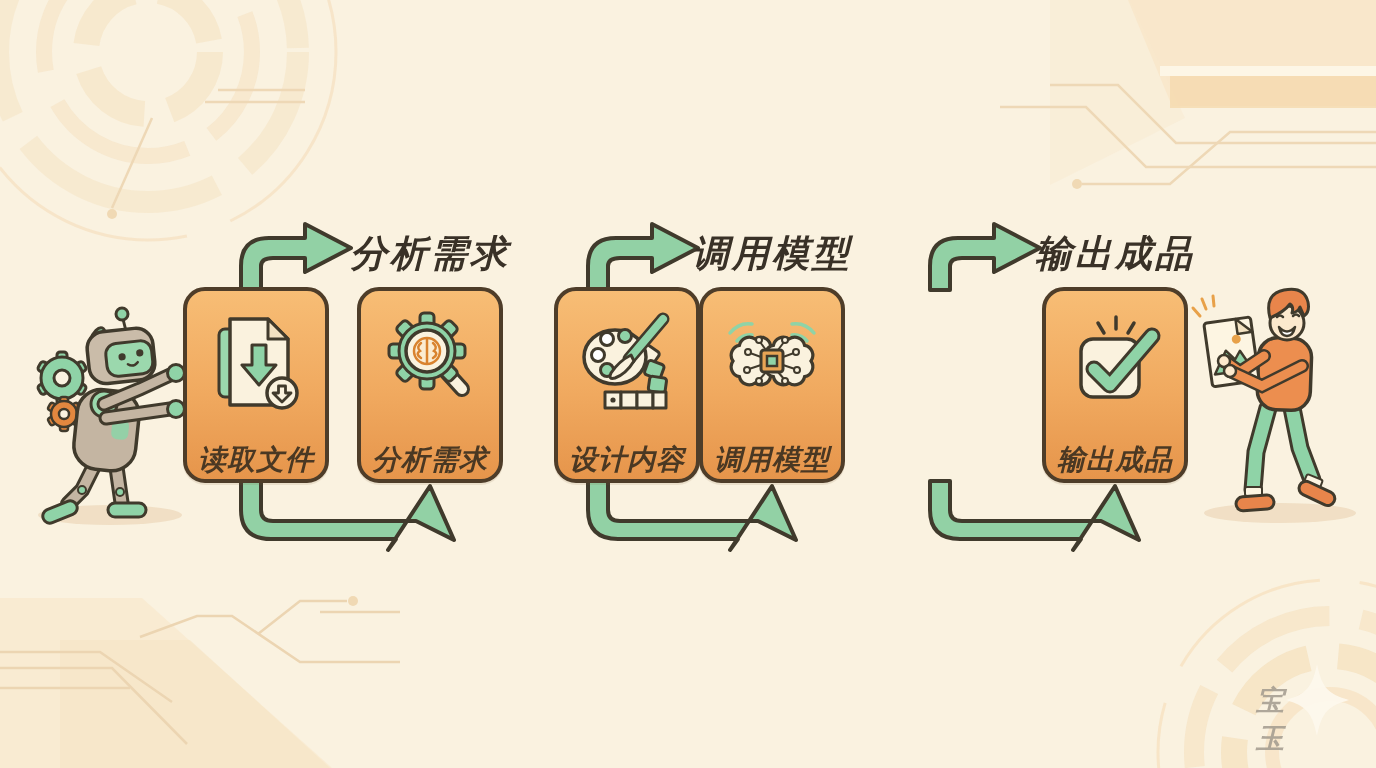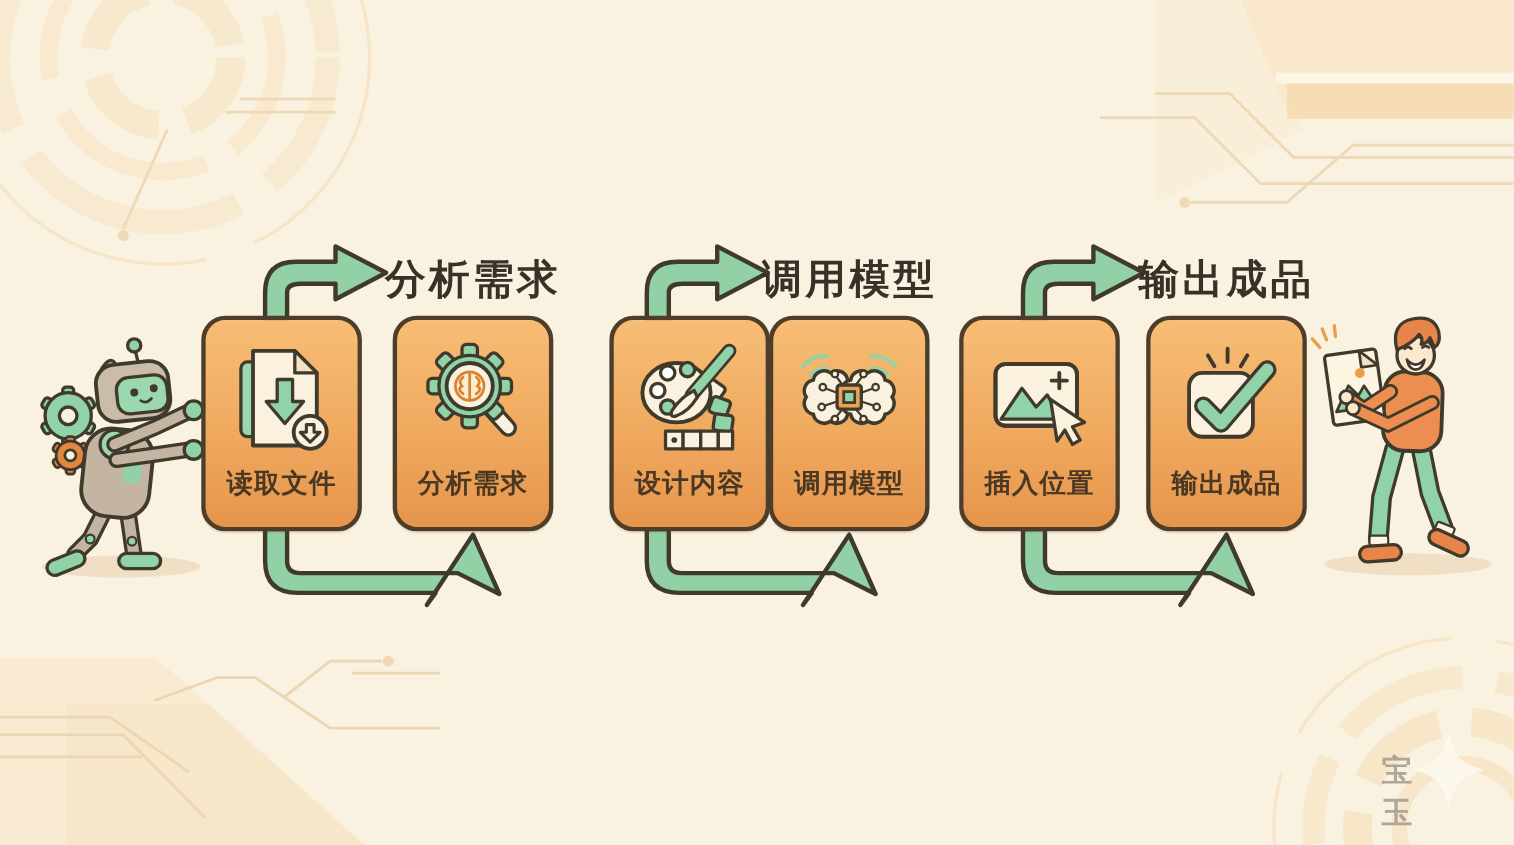--- a/index.html
+++ b/index.html
@@ -2,34 +2,34 @@
 <html><head>
 <meta charset="utf-8">
 <style>
   html,body{margin:0;padding:0;}
   body{
     width:1376px;height:768px;overflow:hidden;
     background:#faf2e0;
     font-family:"DejaVu Sans","Liberation Sans",sans-serif;
     position:relative;
   }
-  #canvas{position:absolute;inset:0;width:1164px;height:768px;}
+  #canvas{position:absolute;inset:0;width:1164px;height:768px;font-style:italic;}
   .layer{position:absolute;left:0;top:0;pointer-events:none;}
   .stage-card{
     position:absolute;top:287px;width:146px;height:196px;box-sizing:border-box;
     border:4px solid #4e3d29;border-radius:22px;
     background:linear-gradient(180deg,#f7bd75 0%,#f0a95f 55%,#e6954b 100%);
     display:flex;flex-direction:column;align-items:center;justify-content:flex-start;
     box-shadow:0 2px 0 rgba(120,90,50,.12);
   }
   .card-icon{width:100px;height:118px;margin-top:14px;display:flex;align-items:center;justify-content:center;}
   .card-icon svg{width:100px;height:110px;}
   .card-label{
-    font-size:24px;font-weight:700;color:#4a3823;letter-spacing:1px;
-    margin-top:0;white-space:nowrap;
+    font-size:28px;font-weight:700;color:#4a3823;letter-spacing:1px;
+    margin-top:18px;white-space:nowrap;
   }
   .flow-label{
     position:absolute;top:229px;width:240px;text-align:center;
     font-size:37px;font-weight:700;color:#393127;letter-spacing:3px;white-space:nowrap;
   }
   .watermark{
     position:absolute;left:1256px;top:682px;
     font-size:28px;font-weight:600;color:#a29a8e;opacity:.85;letter-spacing:8px;
   }
 </style>
@@ -308,32 +308,20 @@
           <line x1="56" y1="63" x2="62" y2="70"></line>
             <circle cx="63" cy="72" r="3"></circle>
         </g>
         <rect x="39" y="41" width="22" height="22" rx="3" fill="#e8a455" stroke="#403a2c" stroke-width="3"></rect>
         <rect x="45" y="47" width="10" height="10" fill="#8fd3a7" stroke="#403a2c" stroke-width="2.5"></rect>
       </svg>
     </div>
     <div class="card-label">调用模型</div>
   </div>
 
-  <div class="stage-card" style="left:872px">
-    <div class="card-icon">
-      <svg viewBox="0 0 100 110">
-        <rect x="10" y="22" width="74" height="56" rx="9" fill="#faf2de" stroke="#403a2c" stroke-width="3.5"></rect>
-        <path d="M15 72 L34 44 L47 61 L57 50 L70 72 Z" fill="#8fd3a7" stroke="#403a2c" stroke-width="3" stroke-linejoin="round"></path>
-        <rect x="10" y="22" width="74" height="56" rx="9" fill="none" stroke="#403a2c" stroke-width="3.5"></rect>
-        <path d="M68 30 V44 M61 37 H75" stroke="#403a2c" stroke-width="3.5" stroke-linecap="round"></path>
-        <path d="M60 54 L66 92 L73 82 L80 95 L87 91 L80 79 L91 75 Z" fill="#faf2de" stroke="#403a2c" stroke-width="3" stroke-linejoin="round"></path>
-      </svg>
-    </div>
-    <div class="card-label">插入位置</div>
-  </div>
 
   <div class="stage-card" style="left:1042px">
     <div class="card-icon">
       <svg viewBox="0 0 100 110">
         <g stroke="#403a2c" stroke-width="3.5" stroke-linecap="round">
           <line x1="33" y1="14" x2="39" y2="24"></line>
           <line x1="51" y1="8" x2="51" y2="20"></line>
           <line x1="69" y1="14" x2="63" y2="24"></line>
         </g>
         <rect x="16" y="30" width="58" height="58" rx="12" fill="#faf2de" stroke="#403a2c" stroke-width="3.5"></rect>

